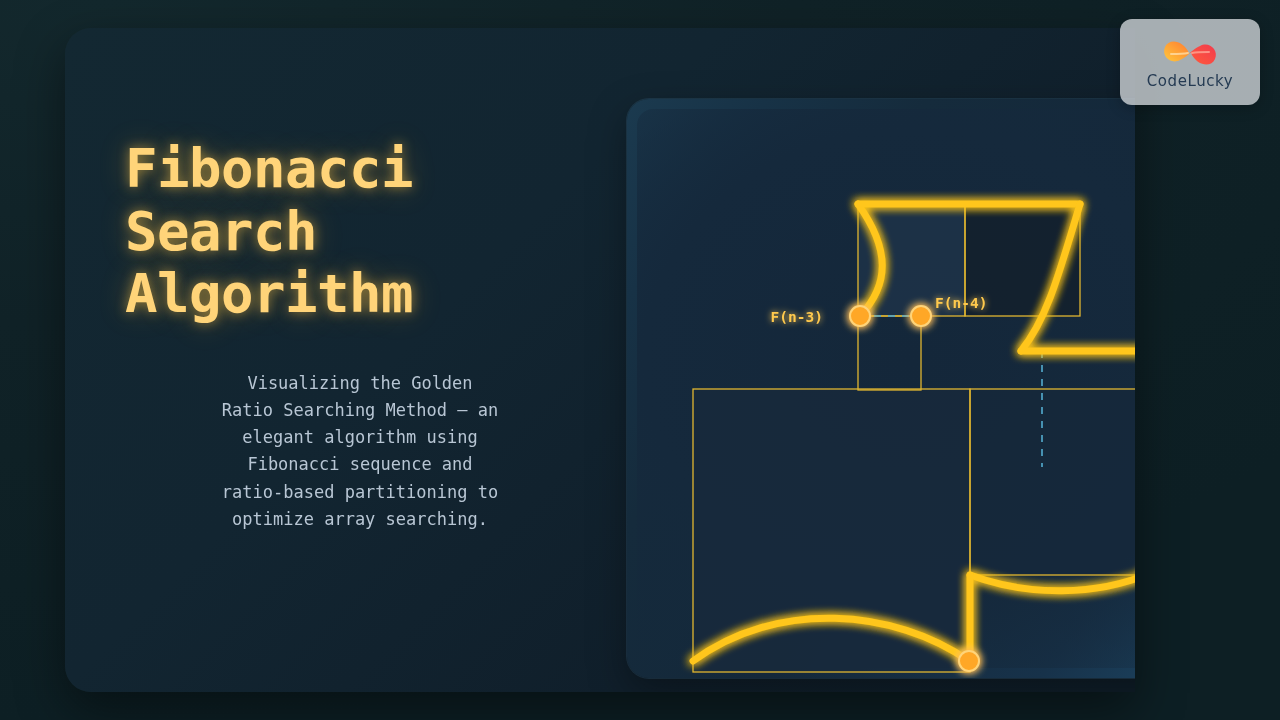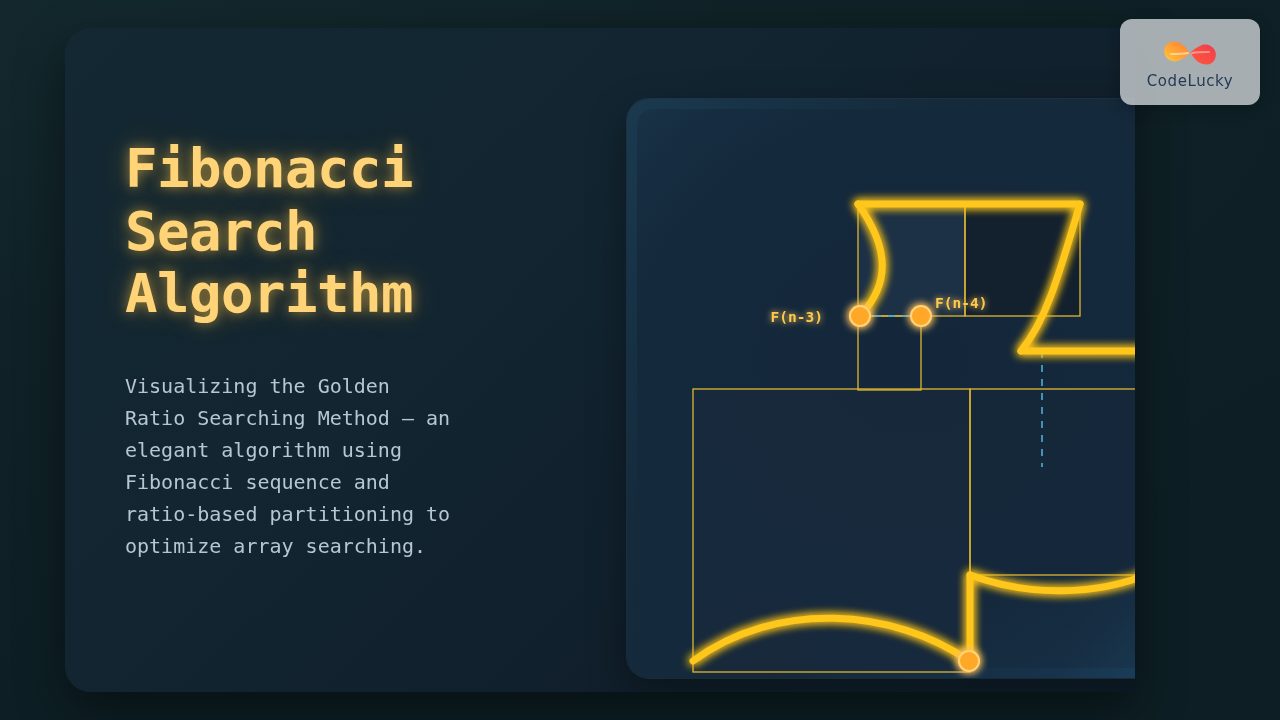--- a/index.html
+++ b/index.html
@@ -54,24 +54,25 @@
     color: #FFD479;
     letter-spacing: -0.5px;
     text-shadow:
       0 0 12px rgba(255,196,70,.55),
       0 0 30px rgba(255,180,40,.30);
     white-space: pre-line;
     margin: 0;
   }
   #page-subtitle {
     margin-top: 44px;
-    font-size: 20px;
+    font-size: 17px;
     line-height: 1.60;
     color: #b8c6d4;
     white-space: pre-line;
+    text-align: center;
   }
 
   
   #viz-panel {
     position: absolute;
     left: 562px;
     top: 71px;
     width: 593px;
     height: 579px;
     border-radius: 22px;

